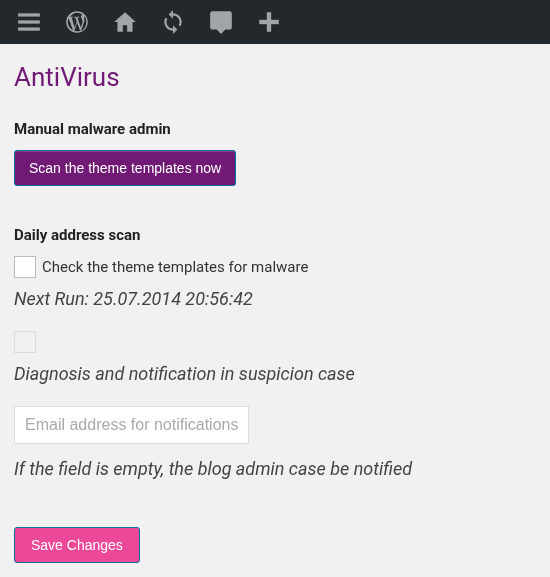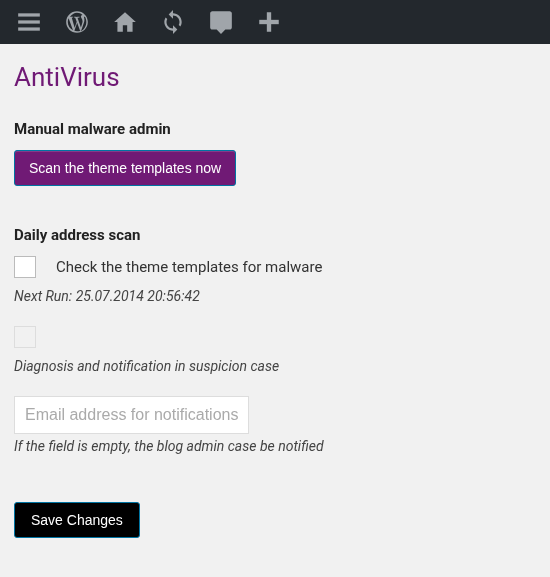--- a/index.html
+++ b/index.html
@@ -55,59 +55,59 @@
     font-size: 14px;
     padding: 9px 14px;
     cursor: pointer;
     border-radius: 3px;
     box-shadow: inset 0 1px 0 rgba(255,255,255,0.15);
   }
   .section-block { margin-bottom: 40px; }
   .checkbox-row {
     display: flex;
     align-items: center;
-    gap: 20px;
+    gap: 6px;
     margin-bottom: 10px;
   }
   .chk {
     width: 22px;
     height: 22px;
     border: 1px solid #bbb;
     background: #fff;
     appearance: none;
     cursor: pointer;
   }
   .chk.disabled {
     background: #f1f1f1;
     border-color: #ddd;
   }
   .chk-label {
     font-size: 15px;
     color: #333;
   }
   .helper {
     font-style: italic;
-    font-size: 14px;
+    font-size: 18px;
     color: #444;
     margin-bottom: 22px;
   }
   .email-input {
     width: 235px;
     height: 38px;
     border: 1px solid #ddd;
     background: #fff;
     font-size: 16px;
     padding: 0 10px;
     color: #888;
-    margin-bottom: 4px;
+    margin-bottom: 14px;
     text-align: right;
   }
   .email-input::placeholder { color: #aaa; font-size: 16px; }
   .save-btn {
-    background: #000000;
+    background: #ec4899;
     border: 1px solid #0074a2;
     color: #fff;
     font-size: 14px;
     padding: 9px 16px;
     cursor: pointer;
     border-radius: 3px;
     margin-top: 26px;
   }
 </style>
 </head>

